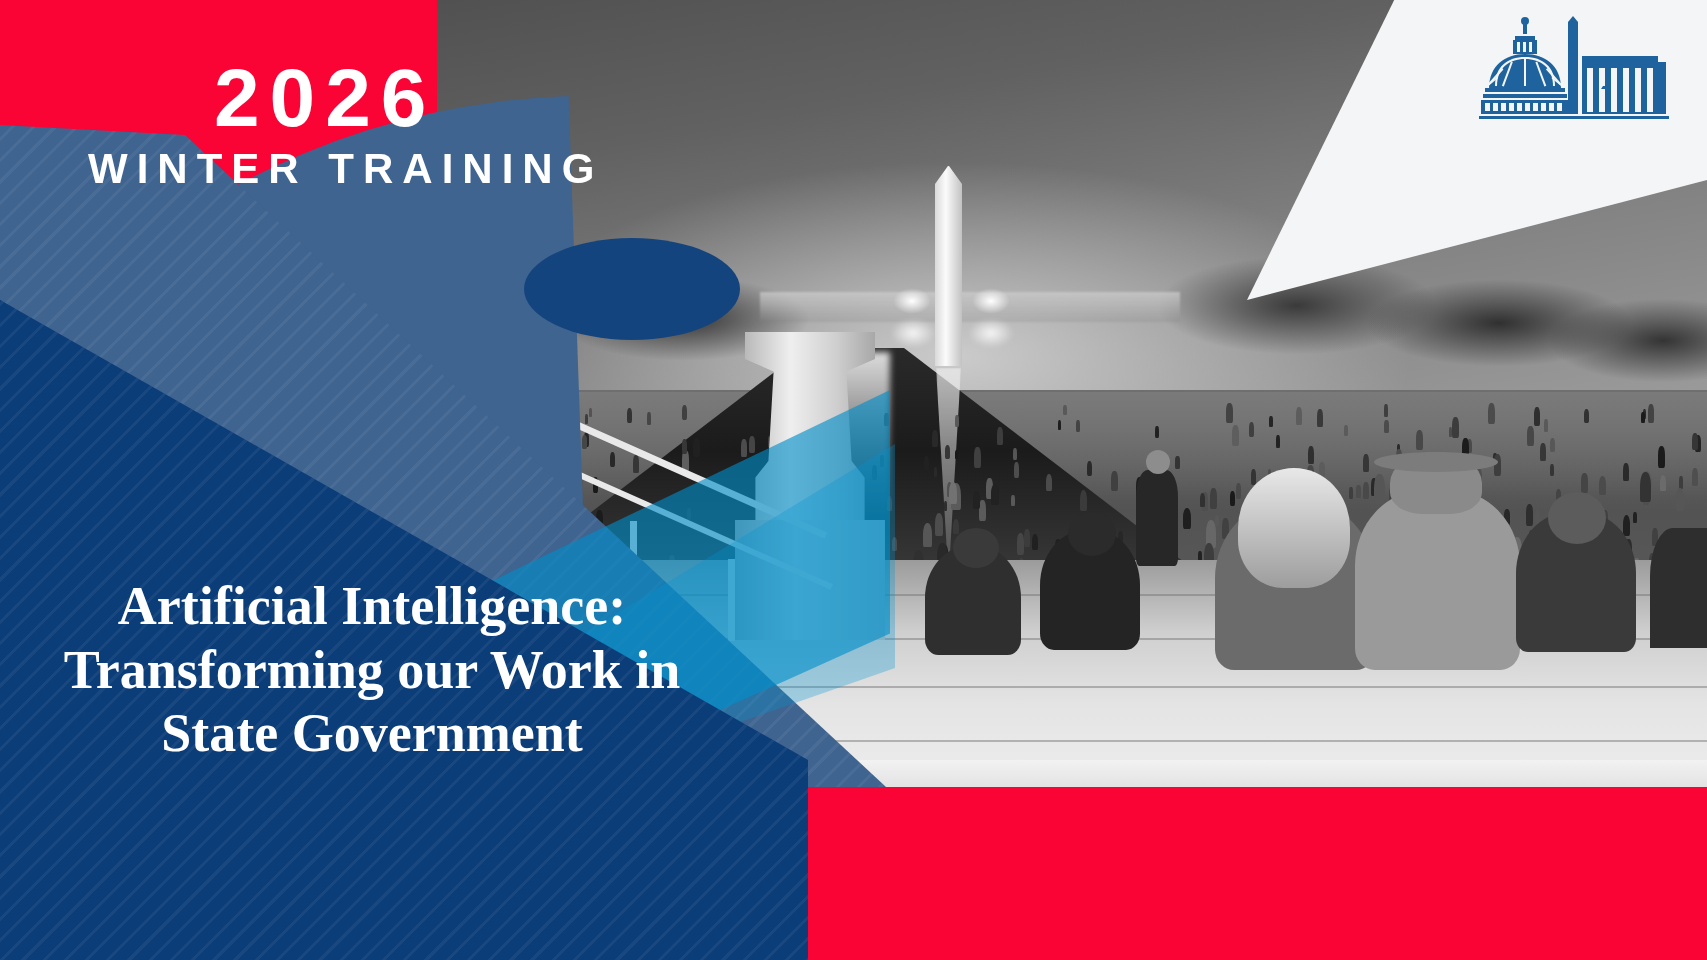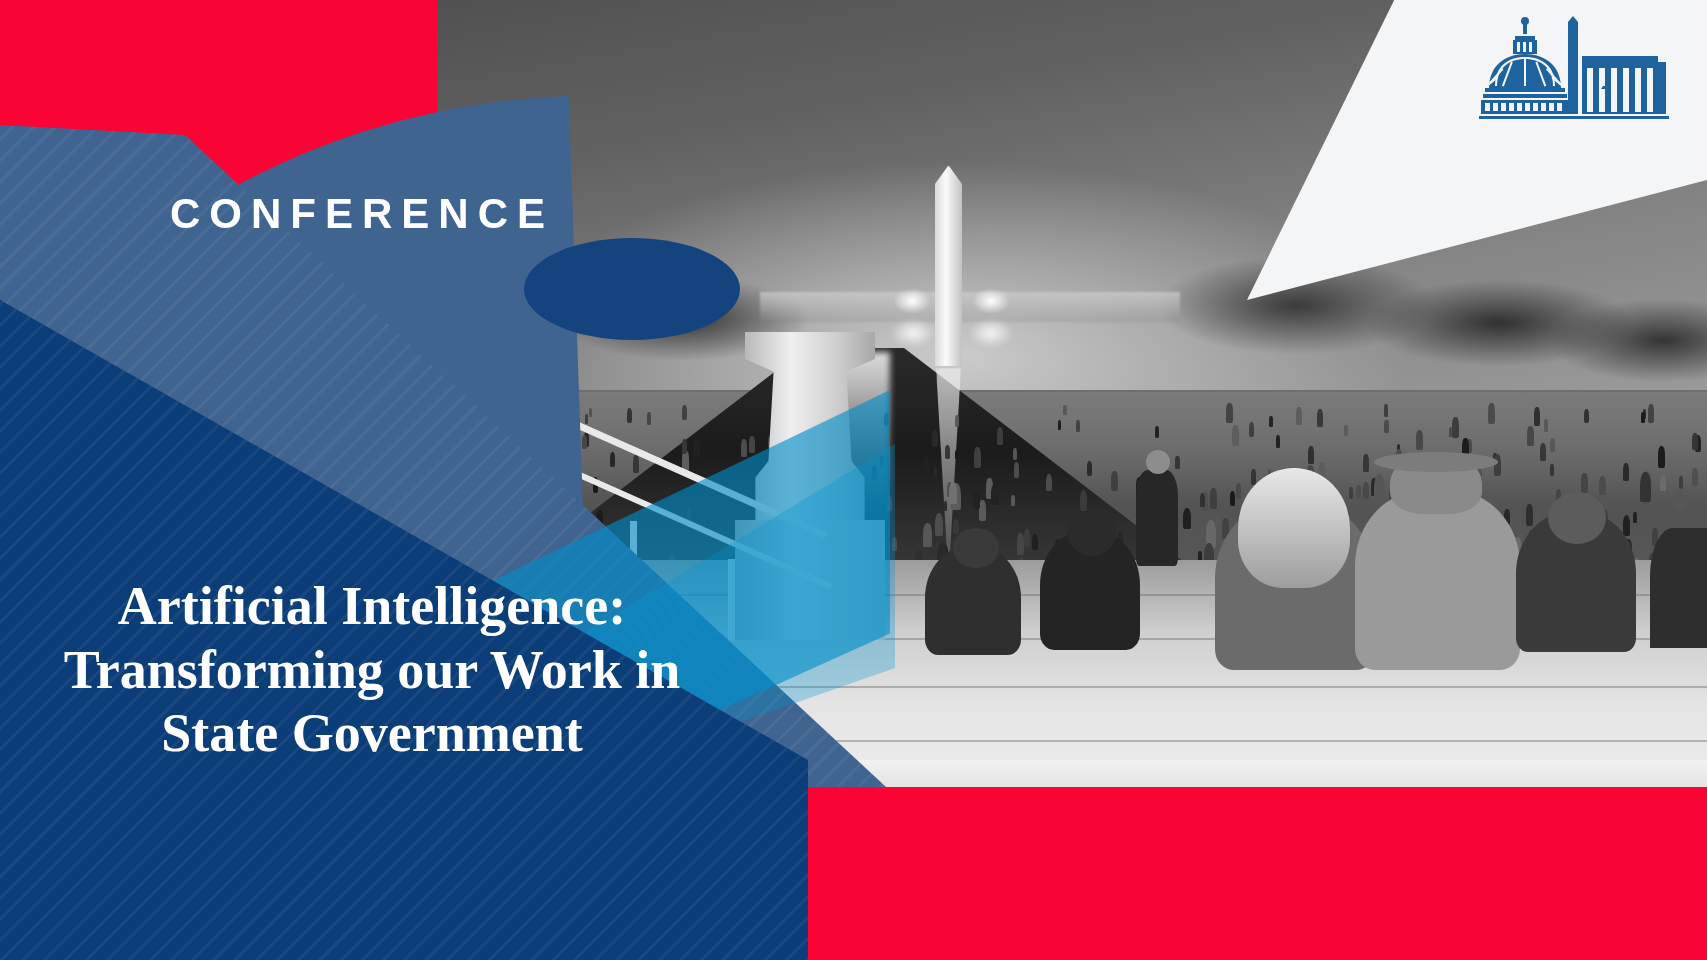--- a/index.html
+++ b/index.html
@@ -506,18 +506,19 @@
           <rect x="198" y="56" width="6" height="44"></rect>
           <rect x="210" y="56" width="6" height="44"></rect>
           <rect x="222" y="56" width="6" height="44"></rect>
         </g>
         <path d="M178 74h4l2 3h-8z"></path>
         <rect x="54" y="104" width="190" height="3"></rect>
       </g>
     </svg>
   </div>
 
-  <div id="l2">CONFERENCE</div>
+  <div id="year">2026</div>
+  <div id="l1">WINTER TRAINING</div>
 
   <div id="headline">Artificial Intelligence: Transforming our Work in State Government</div>
 
 
 </div>
 
 </body></html>

